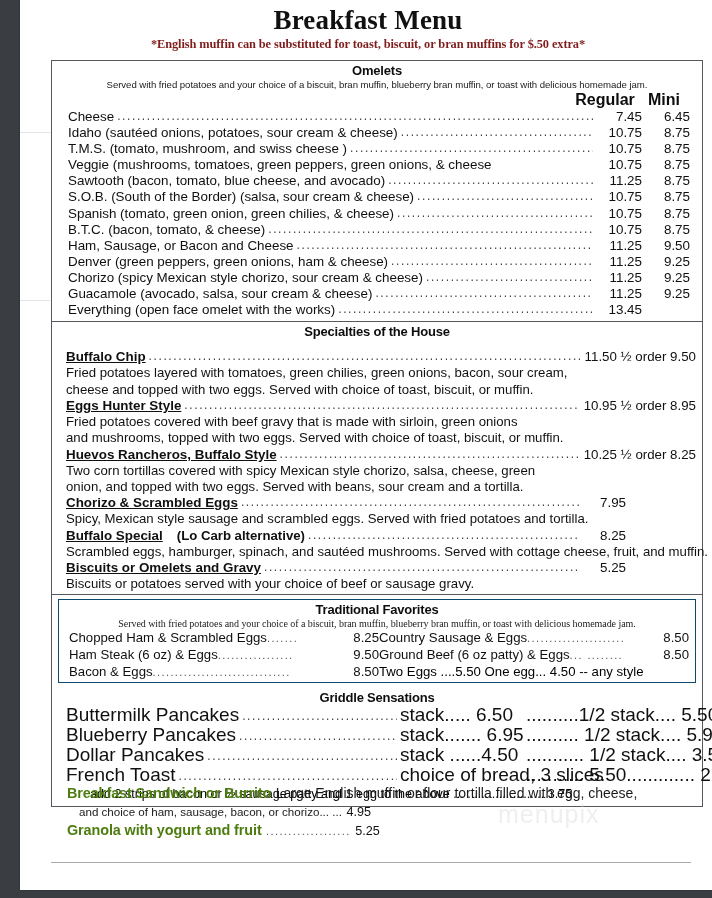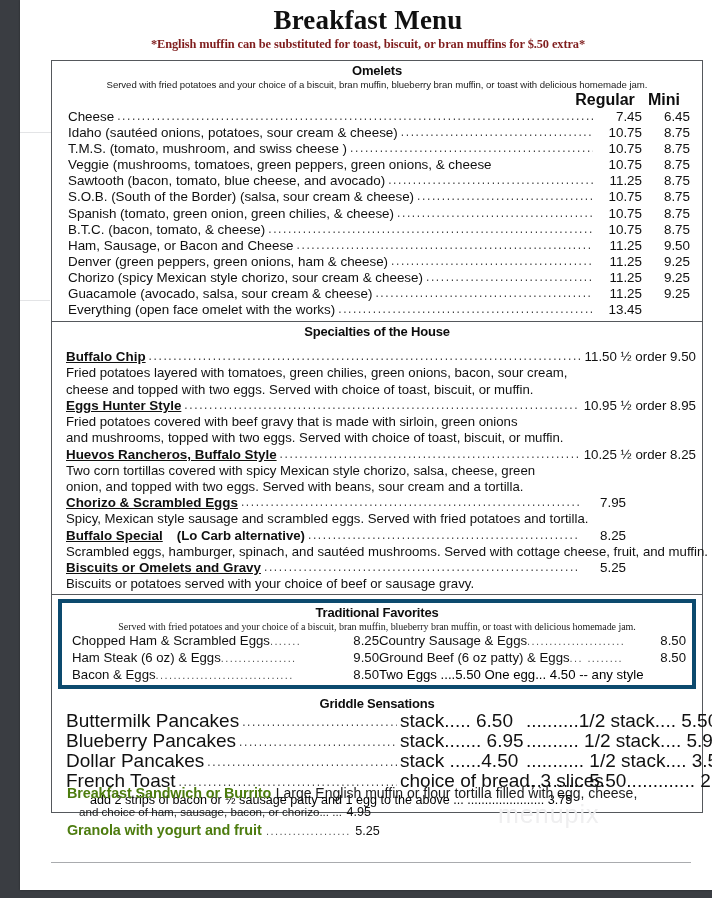--- a/index.html
+++ b/index.html
@@ -133,21 +133,21 @@
   .spec-desc {
     font-size: 13.2px;
     color: #111;
     line-height: 16.3px;
     white-space: nowrap;
   }
   .spec-price-plain { flex:0 0 auto; width:96px; text-align:left; padding-left:18px;}
 
   
   #trad-box {
-    border: 4px solid #0c4a6e;
+    border: 1px solid #0c4a6e;
     margin: 4px 6px 5px 6px;
     padding-bottom: 2px;
   }
   .trad-grid { display:flex; padding: 0 6px 0 10px; }
   .trad-col { width: 50%; }
   .trad-row {
     display:flex; align-items:baseline;
     font-size:13.2px; color:#101010; line-height:16.6px; white-space:nowrap;
   }
   .trad-row .pr { flex:0 0 auto; width:52px; text-align:right; }

